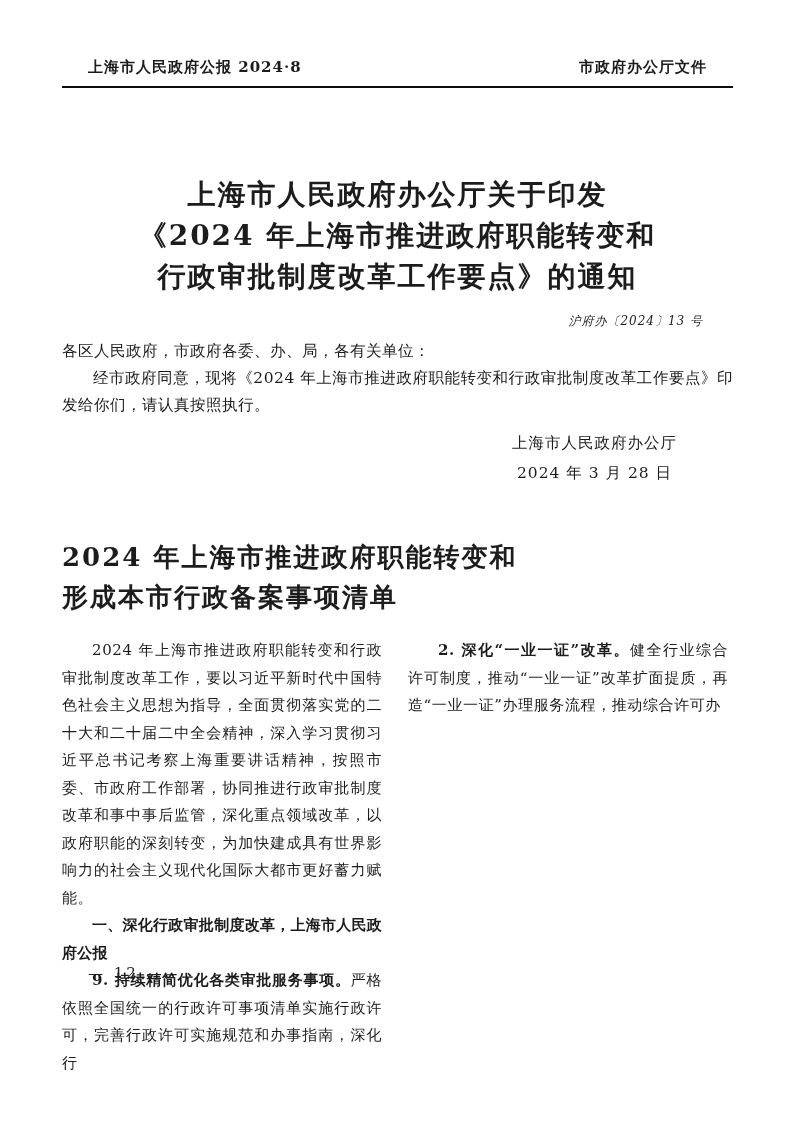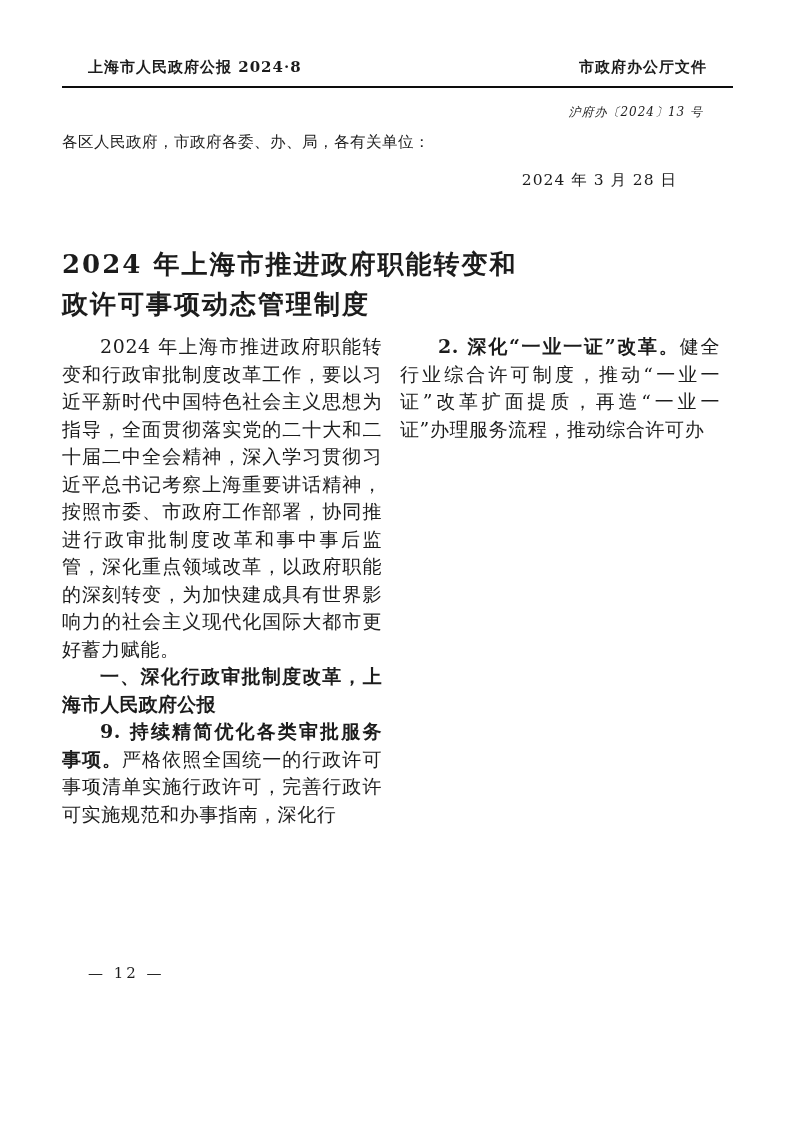--- a/index.html
+++ b/index.html
@@ -63,24 +63,24 @@
   }
   .signature div { line-height: 30px; }
   .doc-title {
     margin-top: 49px;
     font-size: 26px;
     font-weight: 700;
     letter-spacing: 2px;
   }
   .doc-title .tl { display: block; line-height: 40px; }
   .columns {
-    margin-top: 9px;
+    margin-top: 20px;
     display: flex;
-    gap: 18px;
-    font-size: 19px;
+    gap: 26px;
+    font-size: 15px;
     line-height: 27.5px;
     letter-spacing: 0.6px;
   }
   .col { width: 320px; text-align: justify; }
   .col p { margin: 0; }
   .indent { text-indent: 2em; }
   .heading { font-weight: 700; letter-spacing: 0.2px; }
   .lead { font-weight: 700; }
   .page-number {
     position: absolute;
@@ -93,33 +93,40 @@
 </head>
 <body>
 
 <div class="page">
 
   <div class="header">
     <span>上海市人民政府公报 2024·8</span>
     <span>市政府办公厅文件</span>
   </div>
 
+  <h1 class="notice-title">
+    <span class="tl">上海市人民政府办公厅关于印发</span>
+    <span class="tl">《2024 年上海市推进政府职能转变和</span>
+    <span class="tl">行政审批制度改革工作要点》的通知</span>
+  </h1>
 
   <div class="doc-number">沪府办〔2024〕13 号</div>
 
   <p class="salutation">各区人民政府，市政府各委、办、局，各有关单位：</p>
 
+  <p class="notice-body">经市政府同意，现将《2024 年上海市推进政府职能转变和行政审批制度改革工作要点》印发给你们，请认真按照执行。</p>
 
   <div class="signature">
+    <div>上海市人民政府办公厅</div>
     <div>2024 年 3 月 28 日</div>
   </div>
 
   <h2 class="doc-title">
     <span class="tl">2024 年上海市推进政府职能转变和</span>
-    <span class="tl">政许可事项动态管理制度</span>
+    <span class="tl">形成本市行政备案事项清单</span>
   </h2>
 
   <div class="columns">
     <div class="col">
       <p class="indent">2024 年上海市推进政府职能转变和行政审批制度改革工作，要以习近平新时代中国特色社会主义思想为指导，全面贯彻落实党的二十大和二十届二中全会精神，深入学习贯彻习近平总书记考察上海重要讲话精神，按照市委、市政府工作部署，协同推进行政审批制度改革和事中事后监管，深化重点领域改革，以政府职能的深刻转变，为加快建成具有世界影响力的社会主义现代化国际大都市更好蓄力赋能。</p>
       <p class="indent heading">一、深化行政审批制度改革，上海市人民政府公报</p>
       <p class="indent"><span class="lead">9. 持续精简优化各类审批服务事项。</span><span>严格依照全国统一的行政许可事项清单实施行政许可，完善行政许可实施规范和办事指南，深化行</span></p>
     </div>
     <div class="col">
       <p class="indent"><span class="lead">2. 深化“一业一证”改革。</span><span>健全行业综合许可制度，推动“一业一证”改革扩面提质，再造“一业一证”办理服务流程，推动综合许可办</span></p>

